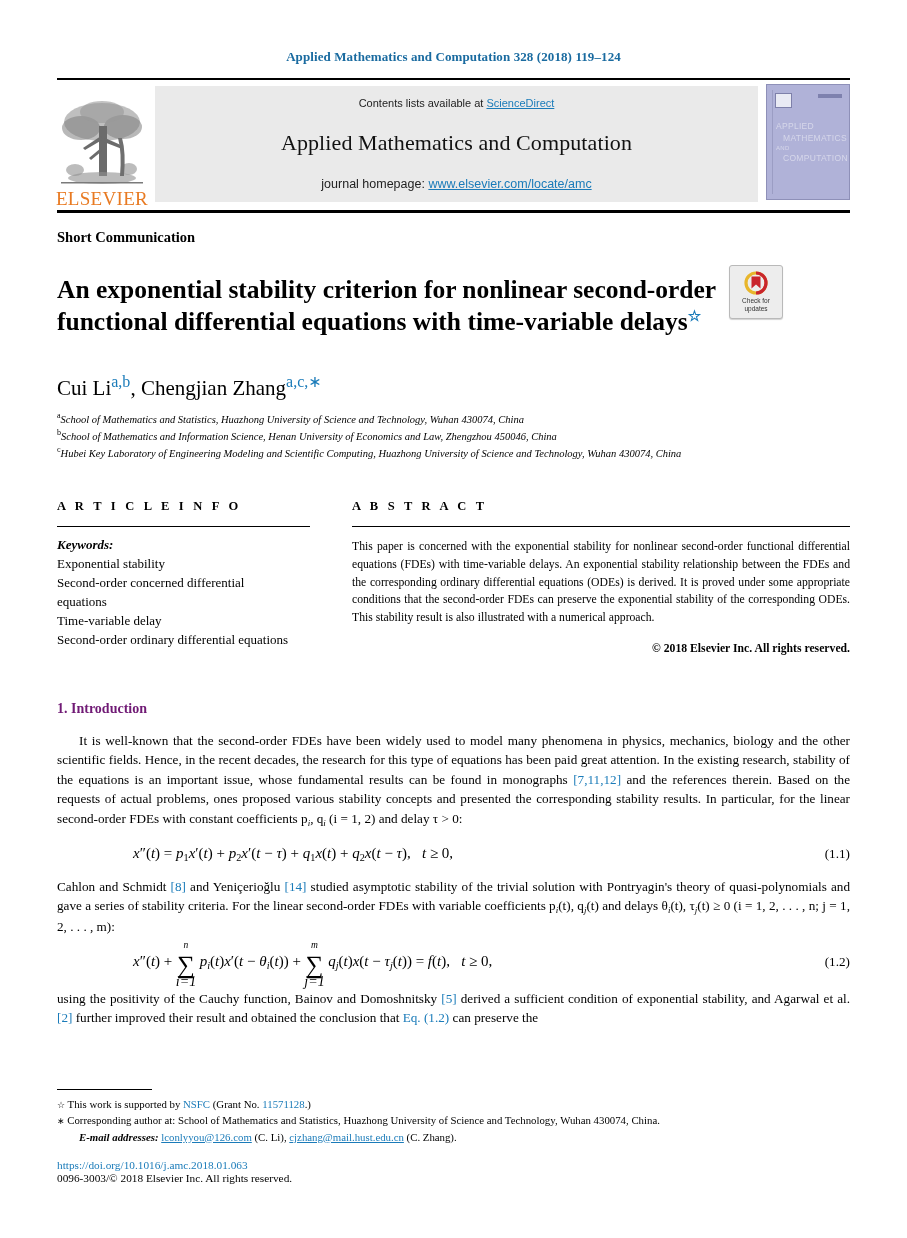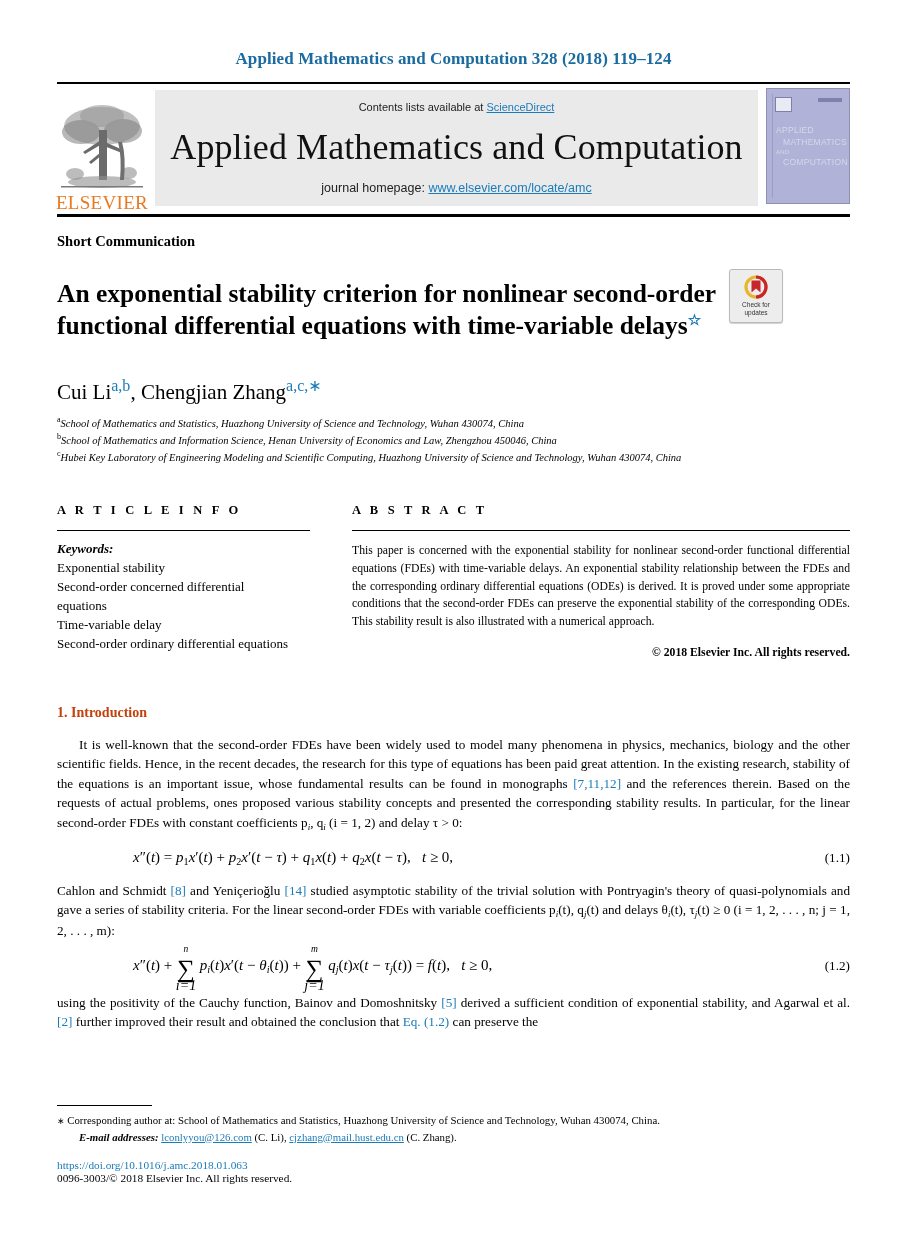--- a/index.html
+++ b/index.html
@@ -20,21 +20,21 @@
     height: 1238px;
     position: relative;
     box-sizing: border-box;
     padding: 0 57px;
   }
 
   
   .running-head {
     text-align: center;
     color: #1a6ba0;
-    font-size: 17px;
+    font-size: 13px;
     font-weight: bold;
     padding-top: 49px;
     letter-spacing: 0.1px;
   }
 
   
   .banner {
     margin-top: 13px;
     border-top: 2.5px solid #000;
     padding-top: 0;
@@ -74,21 +74,21 @@
     align-items: center;
     padding: 11px 0 11px 0;
   }
   .contents-line {
     font-family: "Liberation Sans", sans-serif;
     font-size: 11px;
     color: #222;
   }
   .journal-title {
     font-family: "Liberation Serif", serif;
-    font-size: 36px;
+    font-size: 22px;
     color: #111;
     letter-spacing: 0.1px;
   }
   .homepage-line {
     font-family: "Liberation Sans", sans-serif;
     font-size: 12.5px;
     color: #222;
   }
   .lnk { color: #1a7bb9; }
   .cover-thumb {
@@ -227,21 +227,21 @@
     font-size: 11.7px;
     font-weight: bold;
     text-align: right;
   }
 
   
   .sec-title {
     font-family: "Liberation Serif", serif;
     font-weight: bold;
     font-size: 14px;
-    color: #c2410c;
+    color: #701a75;
     margin-top: 46px;
   }
   p.body-p {
     font-size: 13.2px;
     line-height: 1.47;
     text-align: justify;
     margin: 14px 0 0 0;
   }
   p.body-p.indent { text-indent: 22px; }
   p.body-p.noindent { text-indent: 0; }
@@ -450,20 +450,21 @@
       <span class="mi">x</span>″(<span class="mi">t</span>) + <span class="bigsum">∑<span class="sum-lim-top">n</span><span class="sum-lim-bot">i=1</span></span>&nbsp;<span class="mi">p</span><span class="sub">i</span>(<span class="mi">t</span>)<span class="mi">x</span>′(<span class="mi">t</span> − <span class="mi">θ</span><span class="sub">i</span>(<span class="mi">t</span>)) + <span class="bigsum">∑<span class="sum-lim-top">m</span><span class="sum-lim-bot">j=1</span></span>&nbsp;<span class="mi">q</span><span class="sub">j</span>(<span class="mi">t</span>)<span class="mi">x</span>(<span class="mi">t</span> − <span class="mi">τ</span><span class="sub">j</span>(<span class="mi">t</span>)) = <span class="mi">f</span>(<span class="mi">t</span>),&nbsp;&nbsp; <span class="mi">t</span> ≥ 0,
     </div>
     <div class="eq-num">(1.2)</div>
   </div>
 
   <p class="body-p noindent"><span>using the positivity of the Cauchy function, Bainov and Domoshnitsky </span><span class="ref">[5]</span><span> derived a sufficient condition of exponential stability, and Agarwal et al. </span><span class="ref">[2]</span><span> further improved their result and obtained the conclusion that </span><span class="ref">Eq. (1.2)</span><span> can preserve the</span></p>
 
   <div class="footnotes">
     <div class="fn-rule"></div>
 
+    <div class="fn-line"><span class="fn-mark">☆</span> <span>This work is supported by </span><span class="ref">NSFC</span><span> (Grant No. </span><span class="ref">11571128</span><span>.)</span></div>
 
     <div class="fn-line"><span class="fn-mark">∗</span> <span>Corresponding author at: School of Mathematics and Statistics, Huazhong University of Science and Technology, Wuhan 430074, China.</span></div>
 
     <div class="fn-email"><span class="lbl">E-mail addresses:</span> <a class="lnk" href="#">lconlyyou@126.com</a><span> (C. Li),</span> <a class="lnk" href="#">cjzhang@mail.hust.edu.cn</a><span> (C. Zhang).</span></div>
 
     <div class="doi">https://doi.org/10.1016/j.amc.2018.01.063</div>
     <div class="issn-line">0096-3003/© 2018 Elsevier Inc. All rights reserved.</div>
   </div>
 
 </div>

